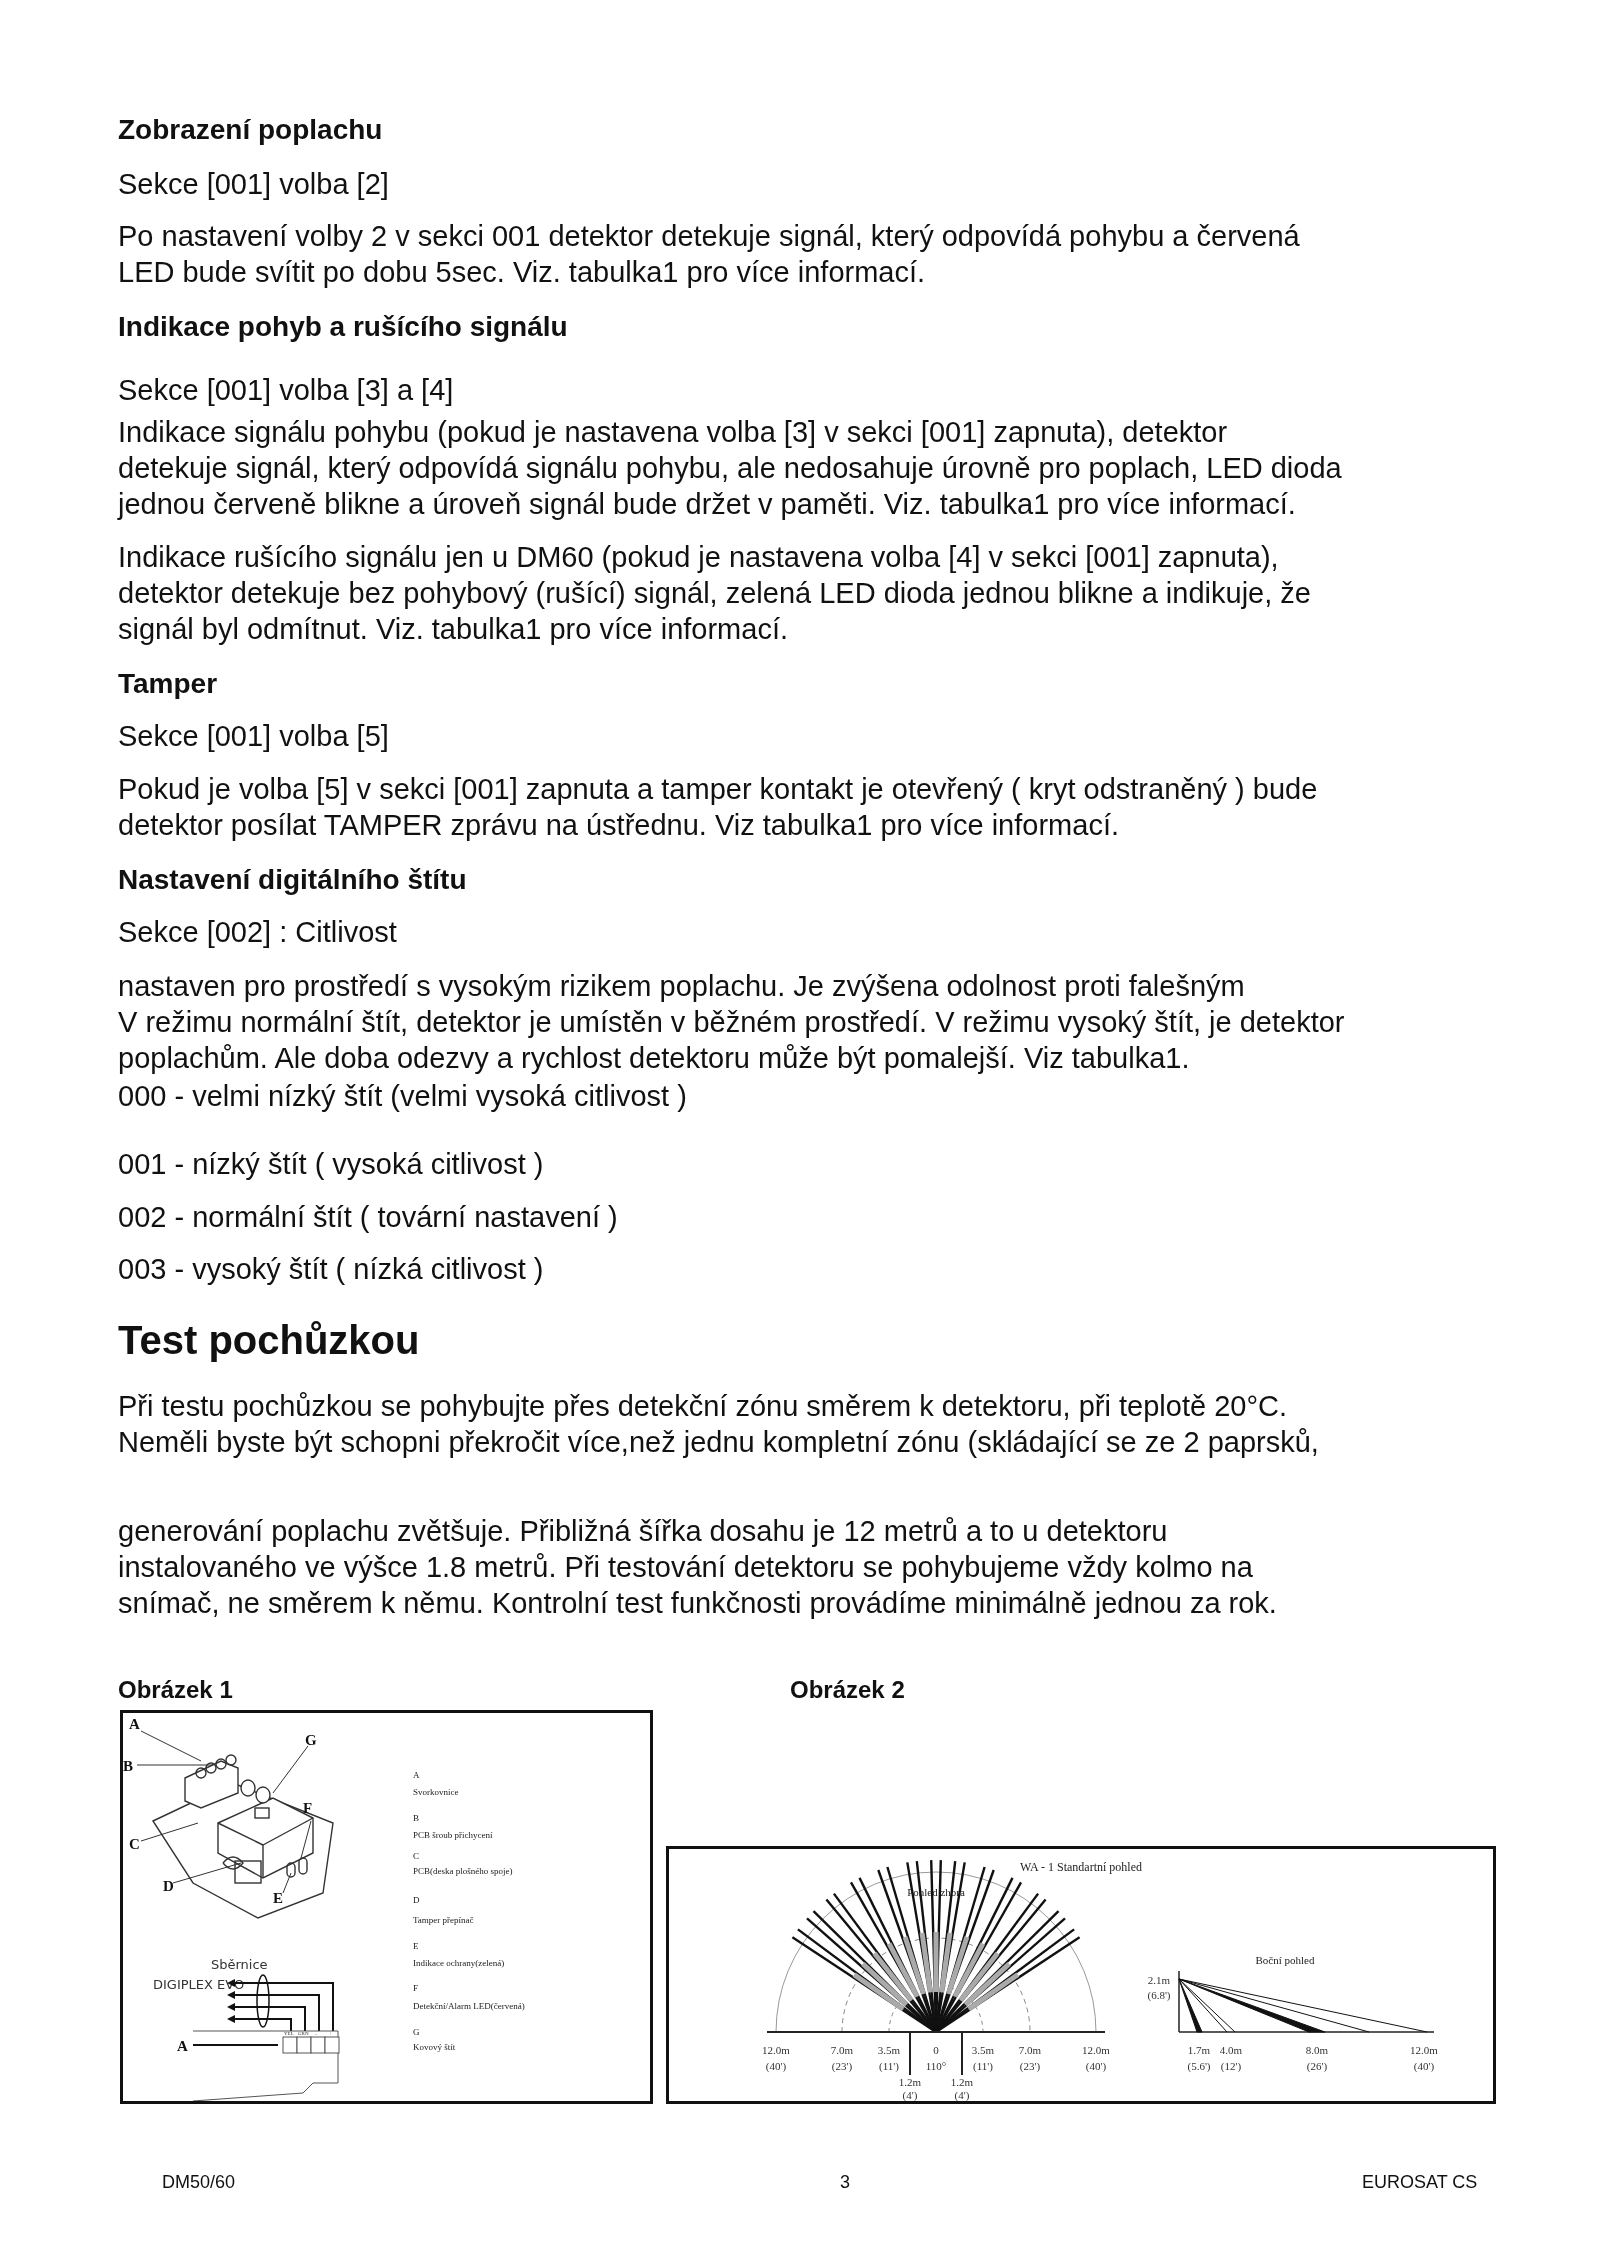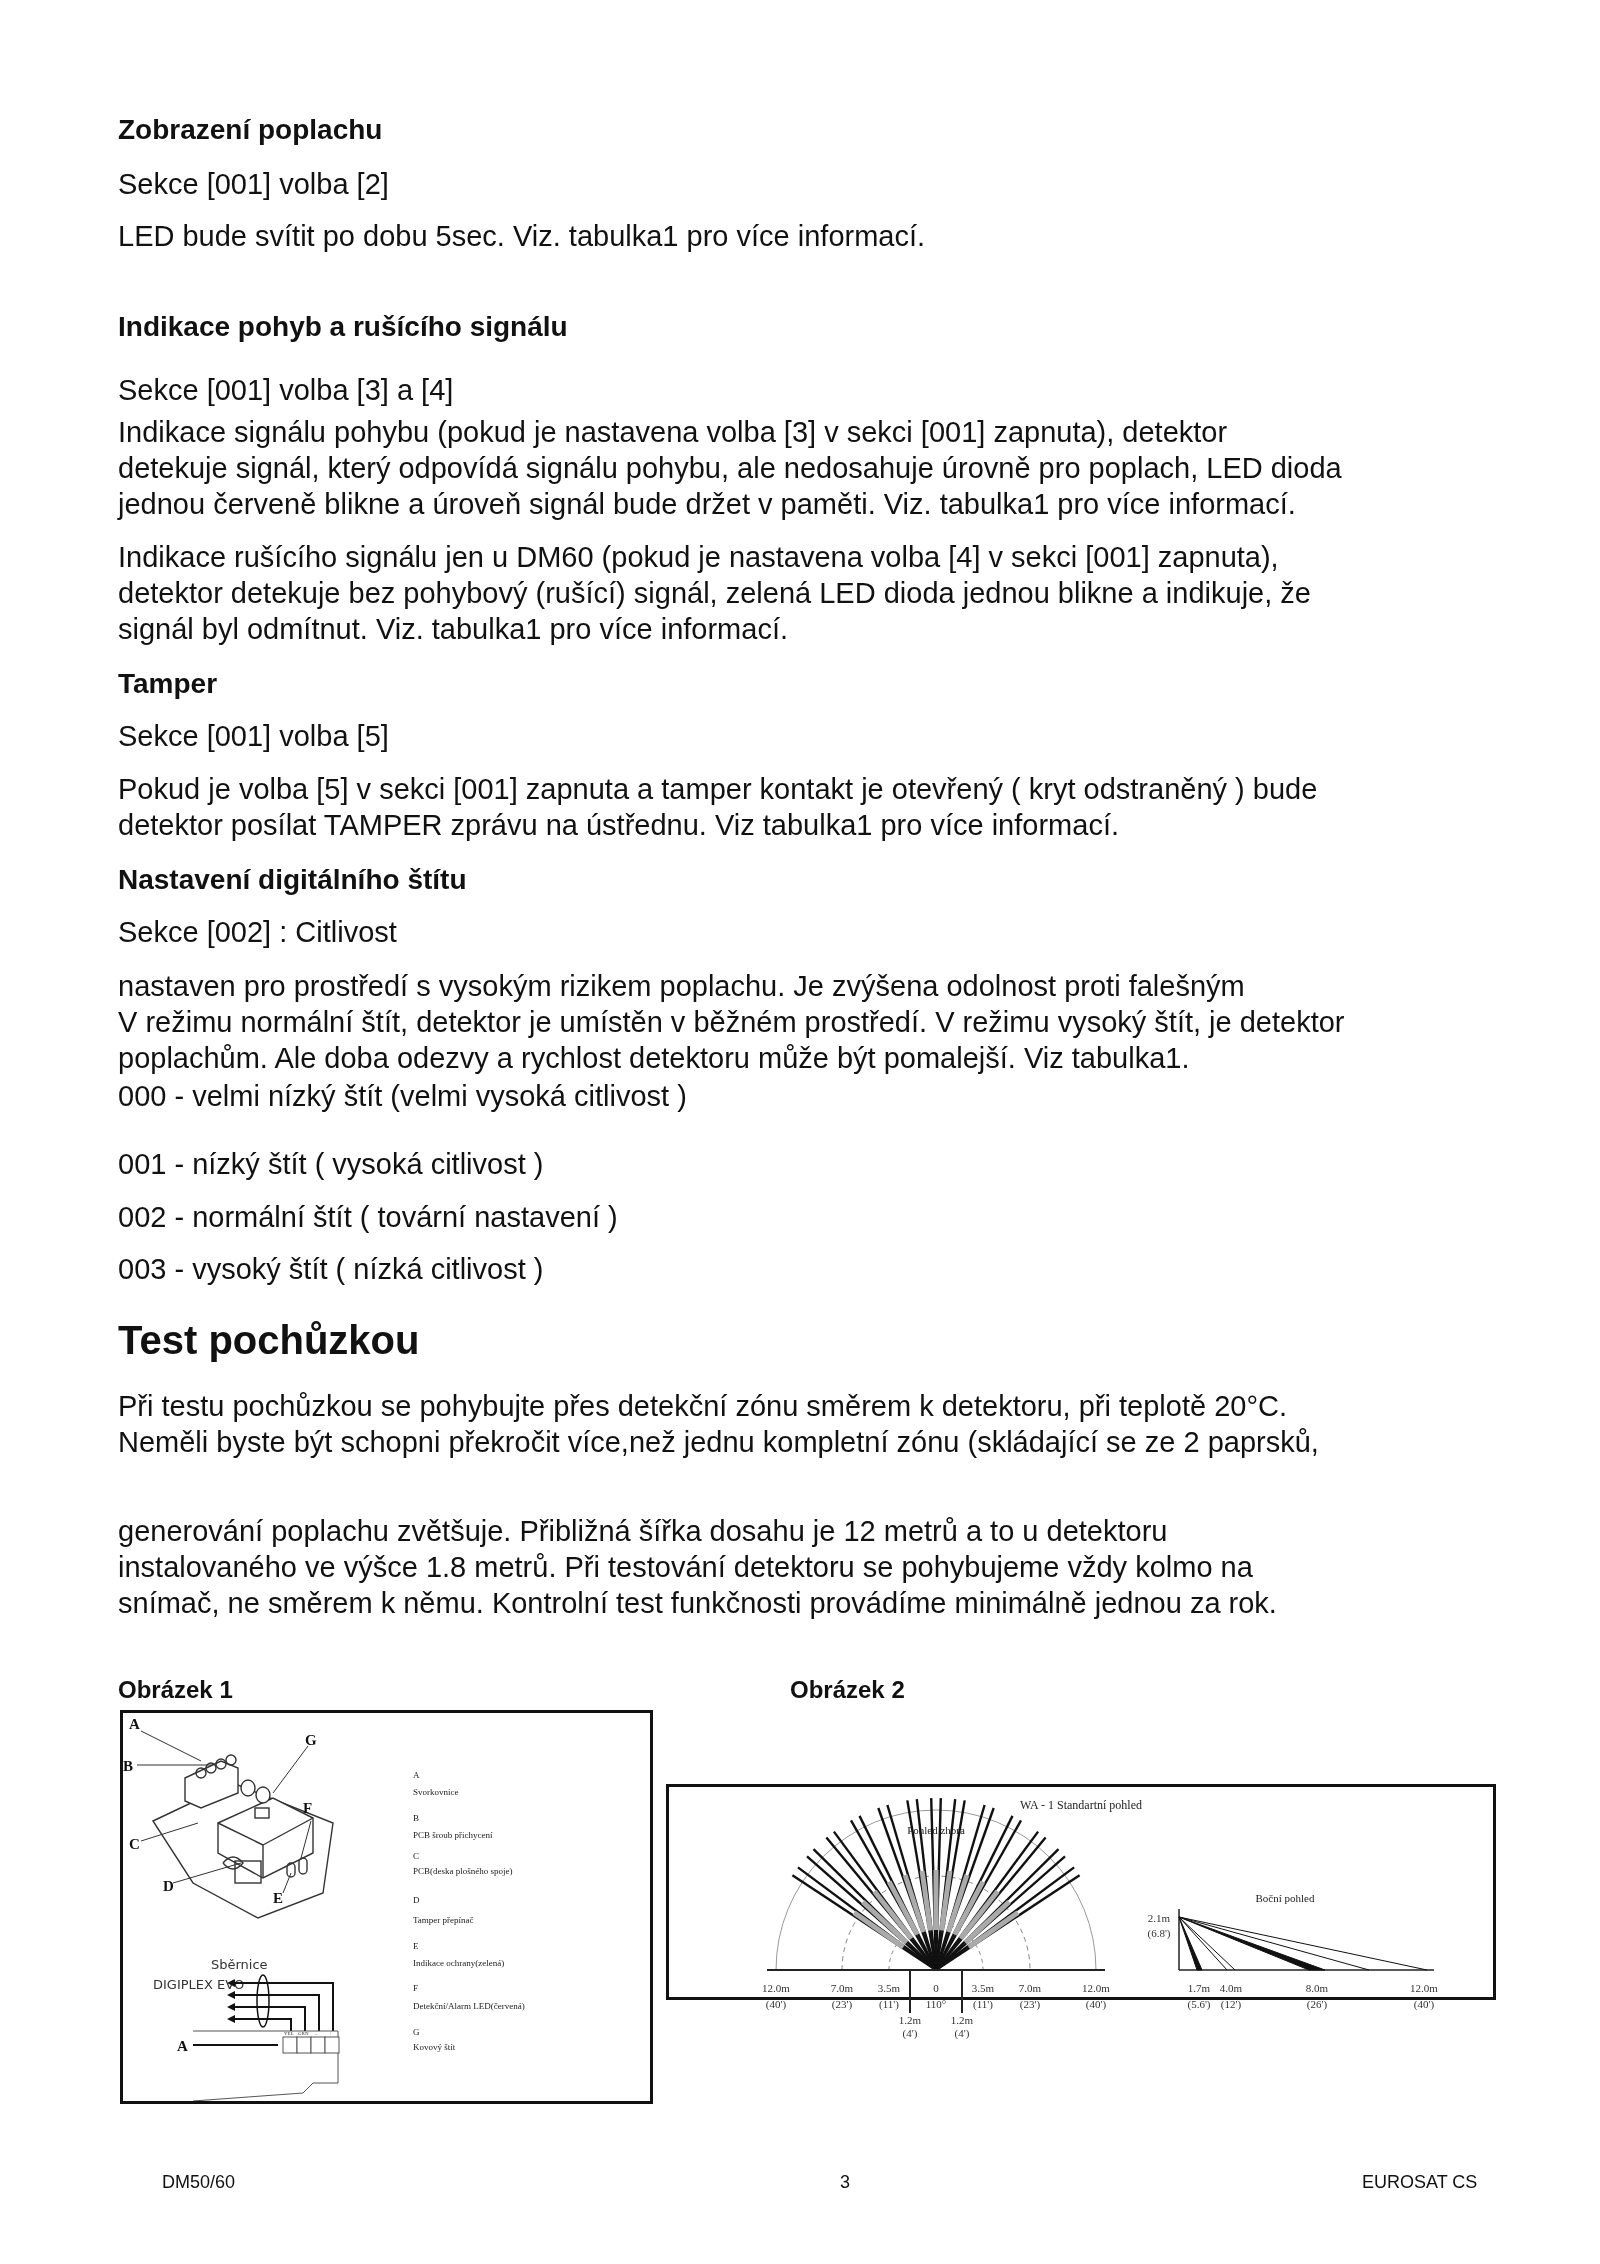--- a/index.html
+++ b/index.html
@@ -15,20 +15,21 @@
   .figbox { position:absolute; border:3px solid #111; background:#fff; box-sizing:border-box; }
   svg text { font-family:"Liberation Serif", serif; }
   .lbl { font-family:"DejaVu Sans", sans-serif; font-size:13px; fill:#333; }
 </style>
 </head>
 <body>
 
 <div class="blk h3" style="top:112px">Zobrazení poplachu</div>
 <div class="blk txt" style="top:166px">Sekce [001] volba [2]</div>
 <div class="blk txt" style="top:218px">
+  <span class="line">Po nastavení volby 2 v sekci 001 detektor detekuje signál, který odpovídá pohybu a červená</span>
   <span class="line">LED bude svítit po dobu 5sec. Viz. tabulka1 pro více informací.</span>
 </div>
 
 <div class="blk h3" style="top:309px">Indikace pohyb a rušícího signálu</div>
 <div class="blk txt" style="top:372px">Sekce [001] volba [3] a [4]</div>
 <div class="blk txt" style="top:414px">
   <span class="line">Indikace signálu pohybu (pokud je nastavena volba [3] v sekci [001] zapnuta), detektor</span>
   <span class="line">detekuje signál, který odpovídá signálu pohybu, ale nedosahuje úrovně pro poplach, LED dioda</span>
   <span class="line">jednou červeně blikne a úroveň signál bude držet v paměti. Viz. tabulka1 pro více  informací.</span>
 </div>
@@ -162,21 +163,21 @@
       <text x="290" y="236">E</text>
       <text x="290" y="253">Indikace ochrany(zelená)</text>
       <text x="290" y="278">F</text>
       <text x="290" y="296">Detekční/Alarm LED(červená)</text>
       <text x="290" y="322">G</text>
       <text x="290" y="337">Kovový štít</text>
     </g>
   </svg>
 </div>
 
-<div class="figbox" style="left:666px; top:1784px; width:830px; height:216px;">
+<div class="figbox" style="left:666px; top:1846px; width:830px; height:258px;">
   <svg width="824" height="252" viewBox="0 0 824 252">
     <text x="412" y="22" text-anchor="middle" font-family="DejaVu Sans, sans-serif" font-size="12" fill="#222">WA - 1 Standartní pohled</text>
 
     <g>
       <text x="267" y="47" text-anchor="middle" font-family="DejaVu Sans, sans-serif" font-size="11" fill="#222">Pohled zhora</text>
       <path d="M 107 183 A 160 160 0 0 1 427 183" fill="none" stroke="#999" stroke-width="1"></path>
       <path d="M 173 183 A 94 94 0 0 1 361 183" fill="none" stroke="#888" stroke-width="1" stroke-dasharray="5,4"></path>
       <path d="M 220 183 A 47 47 0 0 1 314 183" fill="none" stroke="#888" stroke-width="1" stroke-dasharray="4,4"></path>
       <g id="rays">
           <line x1="267" y1="183" x2="123.4" y2="88.3" stroke="#111" stroke-width="2.4"></line>

